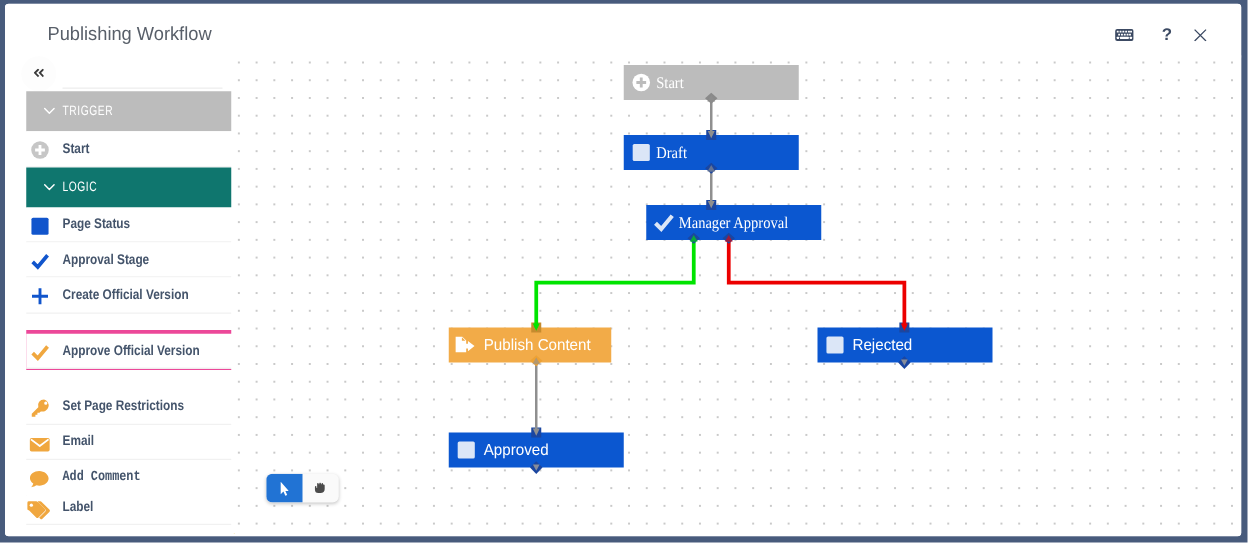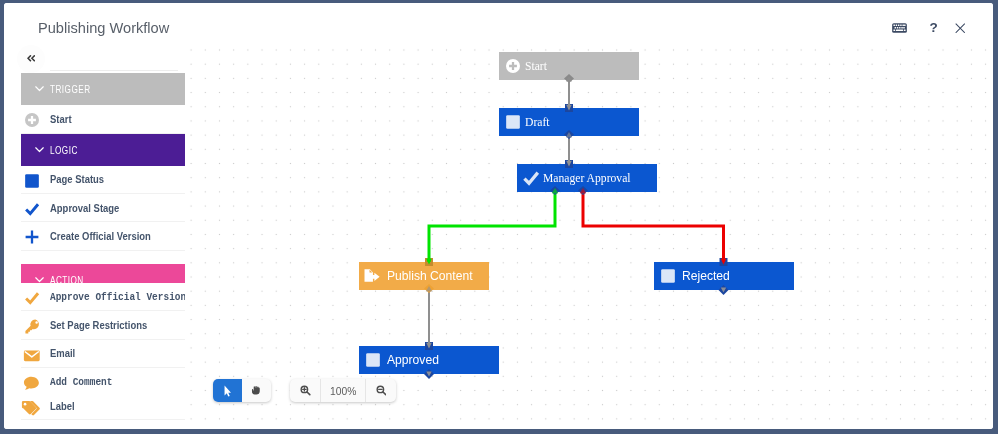--- a/index.html
+++ b/index.html
@@ -134,21 +134,21 @@
           </div>
           <div class="sb-row" style="top: 61.2px;">
             <div class="ic">
               <svg width="16" height="16" viewBox="0 0 18 18" style="display: block; flex: 0 0 auto;">
                 <circle cx="9" cy="9" r="7.9" fill="#c6c6c6"></circle>
                 <path d="M9 4.6 V13.4 M4.6 9 H13.4" stroke="#fff" stroke-width="2.55" stroke-linecap="butt"></path>
               </svg>
             </div>
             <span class="lb">Start</span>
           </div>
-          <div class="sb-group" style="top: 89.65px; background: #4c1d95;">
+          <div class="sb-group" style="top: 89.65px; background: #0f766e;">
             <svg width="13" height="13" viewBox="0 0 18 18" class="caret" style="display: block; flex: 0 0 auto;">
               <path d="M3.8 6.6 L9 11.8 L14.2 6.6" fill="none" stroke="#fff" stroke-width="1.6" stroke-linecap="round" stroke-linejoin="round"></path>
             </svg>
             <span class="glb">LOGIC</span>
           </div>
           <div class="sb-row" style="top: 121.55px;">
             <div class="ic">
               <svg width="16" height="16" viewBox="0 0 18 18" style="display: block; flex: 0 0 auto;">
                 <rect x="1.3" y="1.3" width="15.4" height="15.4" rx="1.5" fill="#1155cc"></rect>
               </svg>
@@ -170,21 +170,21 @@
               </svg>
             </div>
             <span class="lb">Create Official Version</span>
           </div>
           <div class="sb-group" style="top: 220px; background: #ec4899; padding-left: 44px;">
             <svg width="13" height="13" viewBox="0 0 18 18" class="caret" style="display: block; flex: 0 0 auto;">
               <path d="M3.8 6.6 L9 11.8 L14.2 6.6" fill="none" stroke="#fff" stroke-width="1.6" stroke-linecap="round" stroke-linejoin="round"></path>
             </svg>
             <span class="glb">ACTION</span>
           </div>
-          <div class="sb-row" style="top: 239px; font-family: Liberation Mono, monospace;">
+          <div class="sb-row" style="top: 223px;">
             <div class="ic">
               <svg width="16" height="16" viewBox="0 0 18 18" style="display: block; flex: 0 0 auto; position: relative; left: 0px; top: 0px;">
                 <path d="M2.4 9.6 L7.0 14.2 L15.8 3.6" fill="none" stroke="#f0a73f" stroke-width="3.3" stroke-linecap="butt" stroke-linejoin="miter"></path>
               </svg>
             </div>
             <span class="lb">Approve Official Version</span>
           </div>
           <div class="sb-row" style="top: 267.25px;">
             <div class="ic">
               <svg width="16.96" height="16.96" viewBox="0 0 18 18" style="display: block; flex: 0 0 auto;">
@@ -328,34 +328,15 @@
             <path d="M0.55 0.4 L0.55 10.4 L2.75 8.25 L4.25 11.6 L5.75 10.95 L4.3 7.75 L7.05 7.75 Z" fill="#fff"></path>
           </svg>
         </div>
         <div class="tbtn">
           <svg width="10.3" height="9" viewBox="0 0 10.3 9">
             <path d="M2.7 1.45 V0.95 a0.62 0.62 0 0 1 1.24 0 V1.45 h0.5 V0.6 a0.64 0.64 0 0 1 1.28 0 V1.45 h0.52 V1.0 a0.62 0.62 0 0 1 1.24 0 V1.6 h0.5 a0.78 0.78 0 0 1 0.78 0.78 V5.2 c0 2.0-1.3 3.3-3.4 3.3 H3.65 C1.85 8.5 0.95 7.35 0.95 5.6 V3.5 a0.62 0.62 0 0 1 1.24 0 V4.4 h0.51 V2.05 Z" fill="#4b4b4b"></path>
           </svg>
         </div>
       </div>
 
-      <div class="tb" id="zoom-group">
-        <div class="zbtn">
-          <svg width="10.6" height="10.4" viewBox="0 0 15 14.7">
-            <circle cx="6.2" cy="6.2" r="4.55" fill="none" stroke="#4d4d4d" stroke-width="2.0"></circle>
-            <path d="M9.9 9.9 L13.9 13.6" stroke="#4d4d4d" stroke-width="2.3" stroke-linecap="round"></path>
-            <path d="M6.2 3.8 V8.6 M3.8 6.2 H8.6" stroke="#4d4d4d" stroke-width="1.8" stroke-linecap="round"></path>
-          </svg>
-        </div>
-        <div class="zlabel">
-            <span style="display:inline-block;transform:scaleX(.93)">100%</span>
-          </div>
-        <div class="zbtn">
-          <svg width="10.6" height="10.4" viewBox="0 0 15 14.7">
-            <circle cx="6.2" cy="6.2" r="4.55" fill="none" stroke="#4d4d4d" stroke-width="2.0"></circle>
-            <path d="M9.9 9.9 L13.9 13.6" stroke="#4d4d4d" stroke-width="2.3" stroke-linecap="round"></path>
-            <path d="M3.8 6.2 H8.6" stroke="#4d4d4d" stroke-width="1.8" stroke-linecap="round"></path>
-          </svg>
-        </div>
-      </div>
     </div>
   </div>
 </div>
 
 </body></html>

